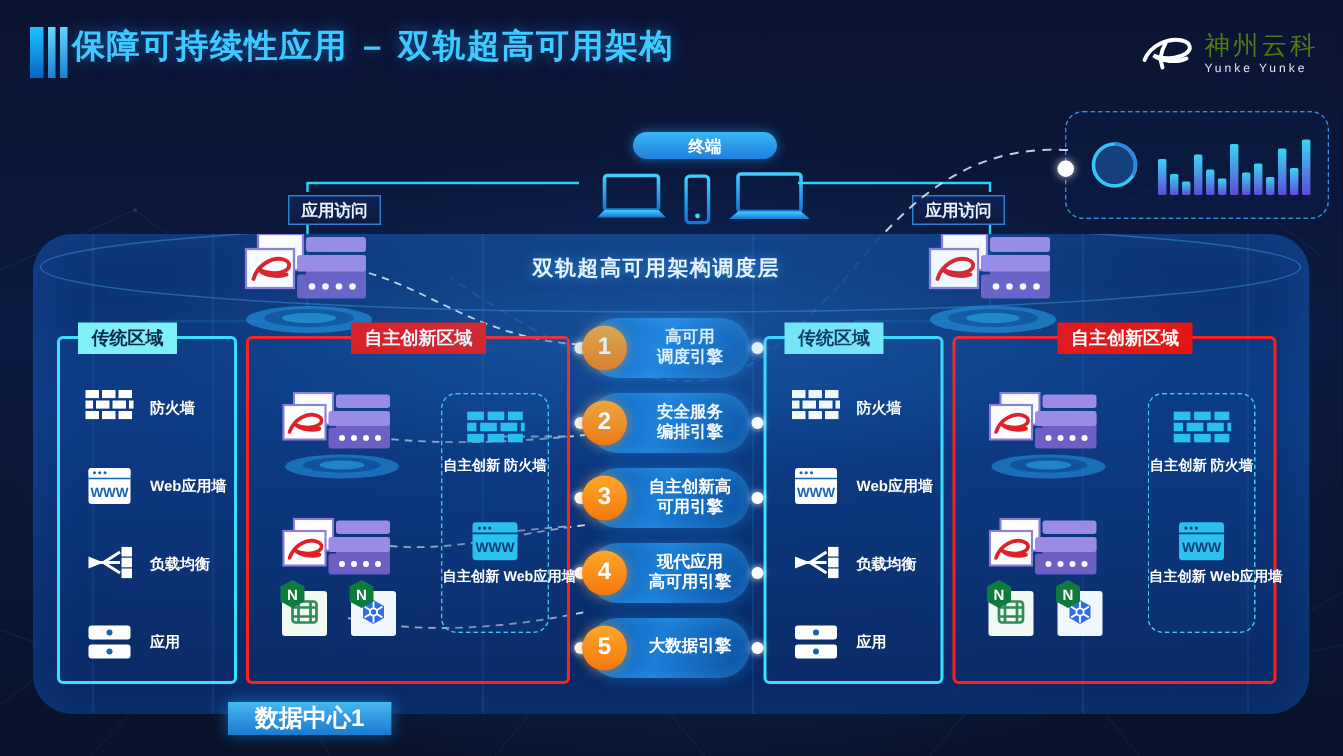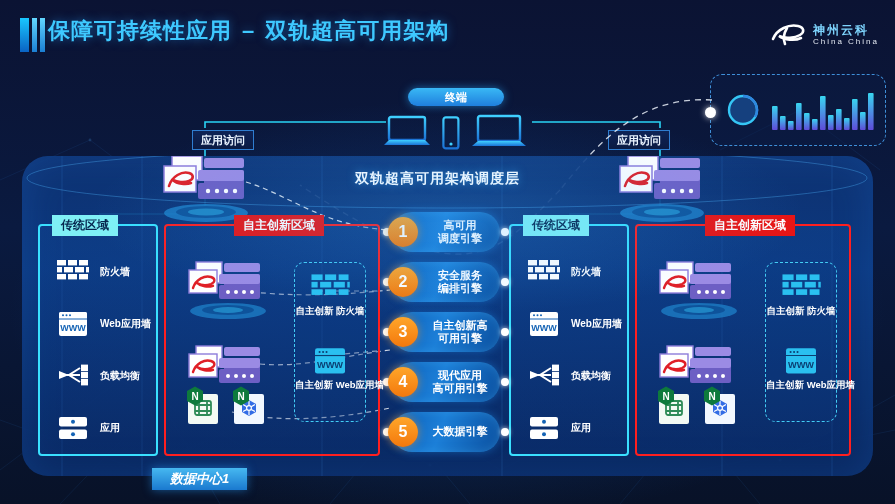--- a/index.html
+++ b/index.html
@@ -37,25 +37,25 @@
     white-space:nowrap;
   }
   .title1 .dash { color:#3ec9ff; padding:0 10px; }
   .title2 {
     position:absolute; left:48px; top:44px;
     font-size:21px; font-weight:bold; color:#ffffff; letter-spacing:1px;
     white-space:nowrap;
   }
   .logo { position:absolute; right:16px; top:22px; display:flex; align-items:center; gap:8px; }
   .logo-txt { line-height:1.05; }
-  .logo-cn { font-size:12px; font-weight:bold; color:#7dd3fc; letter-spacing:2px; }
+  .logo-cn { font-size:17px; font-weight:normal; color:#4d7c0f; letter-spacing:2px; }
   .logo-en { font-size:8px; color:#e3e8f2; letter-spacing:2px; margin-top:2px; }
 
   
-  .term-wrap { position:absolute; left:382px; top:88px; width:146px; height:62px; }
+  .term-wrap { position:absolute; left:396px; top:88px; width:146px; height:62px; }
   .term-pill {
     position:absolute; left:26px; top:0; width:96px; height:18px;
     border-radius:9px;
     background:linear-gradient(180deg,#39b8f5,#1f7fdd);
     color:#fff; font-size:11px; font-weight:bold;
     display:flex; align-items:center; justify-content:center;
     box-shadow:0 0 8px rgba(40,170,255,.55);
   }
   .term-devices { position:absolute; left:0; top:22px; width:146px; height:40px;
     display:flex; align-items:flex-end; justify-content:space-between; }
@@ -153,25 +153,24 @@
     position:absolute; left:-9px; top:16px;
     width:8px; height:8px; border-radius:50%; background:#fff;
     box-shadow:0 0 5px rgba(255,255,255,.9);
   }
   .engine .dot.right { left:auto; right:-9px; }
 
   
   .dc-label {
     position:absolute; height:22px; padding:0 18px;
     background:linear-gradient(180deg,#46b8f0,#1a79cf);
-    color:#fff; font-size:13px; font-weight:bold;
+    color:#fff; font-size:16px; font-weight:bold;
     display:flex; align-items:center; justify-content:center;
     box-shadow:0 0 10px rgba(40,160,255,.5);
     white-space:nowrap;
-    font-style:italic;
   }
 
   
   .monitor {
     position:absolute; left:710px; top:74px; width:176px; height:72px;
     border:1px dashed #3f8fd8; border-radius:12px;
     background:rgba(10,28,70,.45);
     display:flex; align-items:center; gap:10px; padding:0 14px;
   }
   .mon-dot {
@@ -218,21 +217,21 @@
       <span>保障可持续性应用</span><span class="dash">–</span><span>双轨超高可用架构</span>
     </div>
 
     <div class="logo">
       <svg width="34" height="26" viewBox="0 0 34 26">
         <path d="M2 17 C6 7 18 2 27 4 C33 5.4 34 10 29 13 C24 16 14 17 8 14 C13 18 24 19 30 16" fill="none" stroke="#ffffff" stroke-width="2.6" stroke-linecap="round"></path>
         <path d="M16 6 C13 11 12 17 14 22" fill="none" stroke="#ffffff" stroke-width="2.6" stroke-linecap="round"></path>
       </svg>
       <div class="logo-txt">
         <div class="logo-cn">神州云科</div>
-        <div class="logo-en">China China</div>
+        <div class="logo-en">Yunke Yunke</div>
       </div>
     </div>
   </div>
 
   <div class="monitor">
     <span class="mon-dot"></span>
     <svg width="36" height="36" viewBox="0 0 36 36">
       <circle cx="18" cy="18" r="14" fill="#15407e" stroke="#35c6f5" stroke-width="2.4"></circle>
       <path d="M18 4 a14 14 0 0 1 12.1 21" fill="none" stroke="#2f86e0" stroke-width="2.4"></path>
     </svg>

